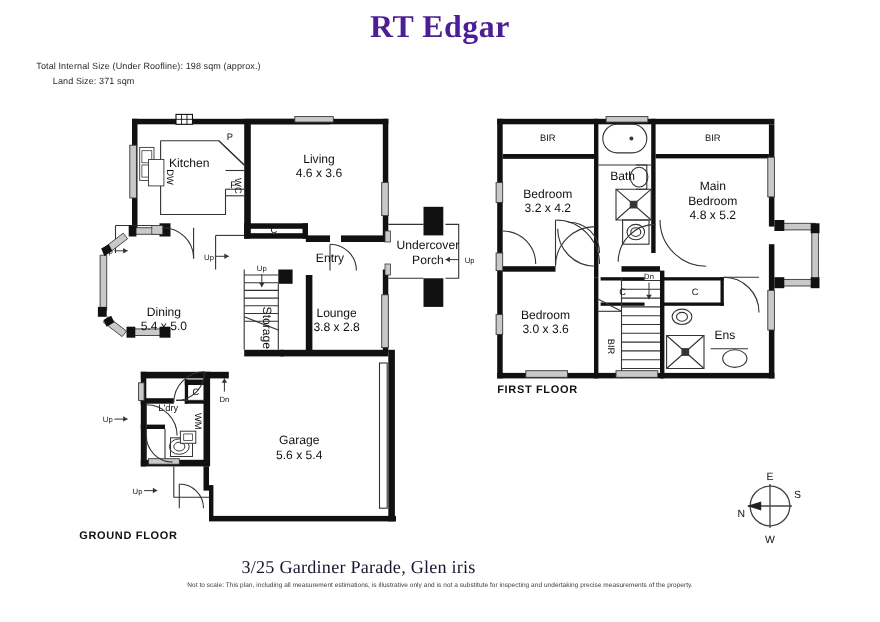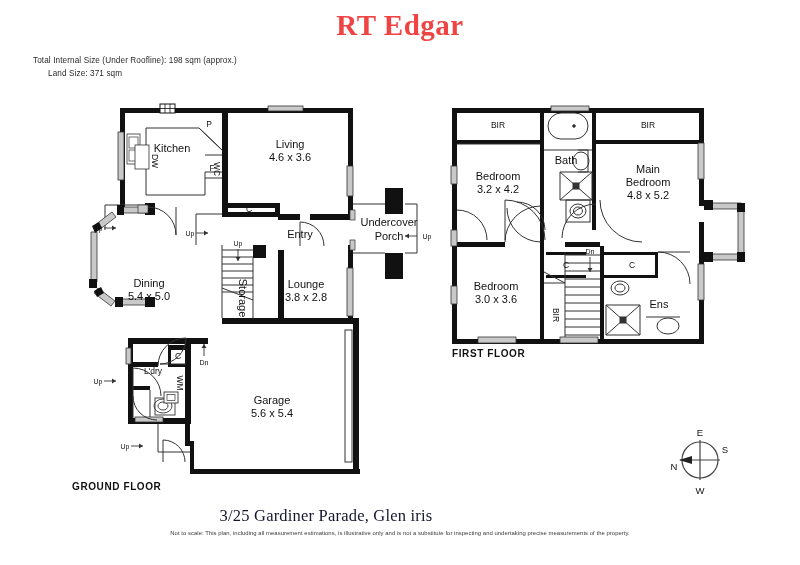--- a/index.html
+++ b/index.html
@@ -22,21 +22,21 @@
   .brand-title {
     position: absolute;
     top: 9px;
     left: 0;
     width: 800px;
     text-align: center;
     font-family: "Liberation Serif", serif;
     font-size: 29px;
     font-weight: bold;
     letter-spacing: 0.5px;
-    color: #ef4444;
+    color: #4c1d95;
   }
   .meta-block {
     position: absolute;
     top: 55px;
     left: 33px;
     font-size: 8.2px;
     color: #2a2a2a;
     line-height: 1.55;
     letter-spacing: 0.1px;
   }

